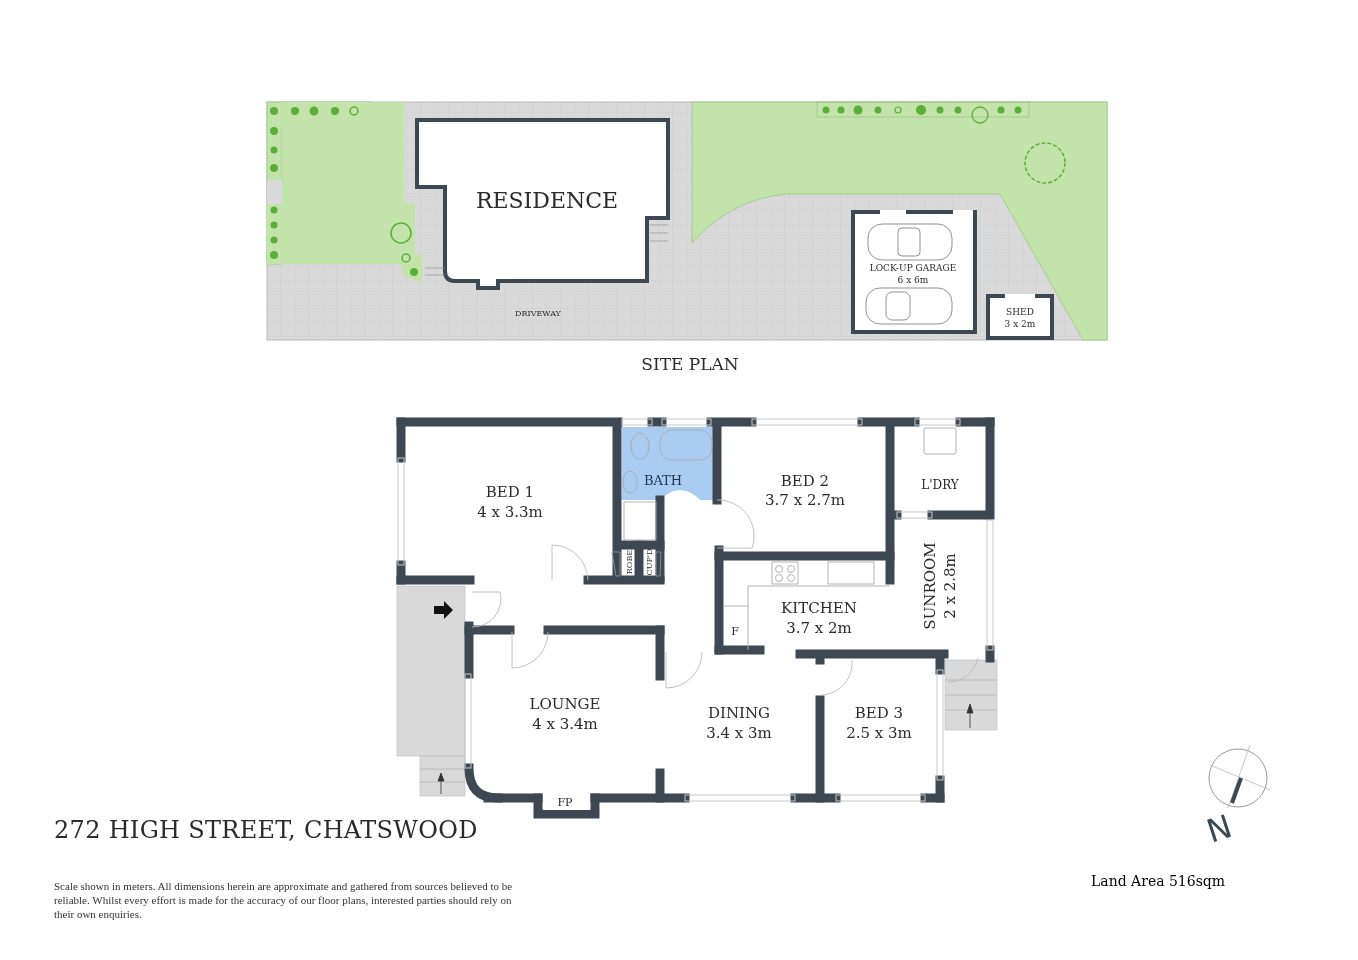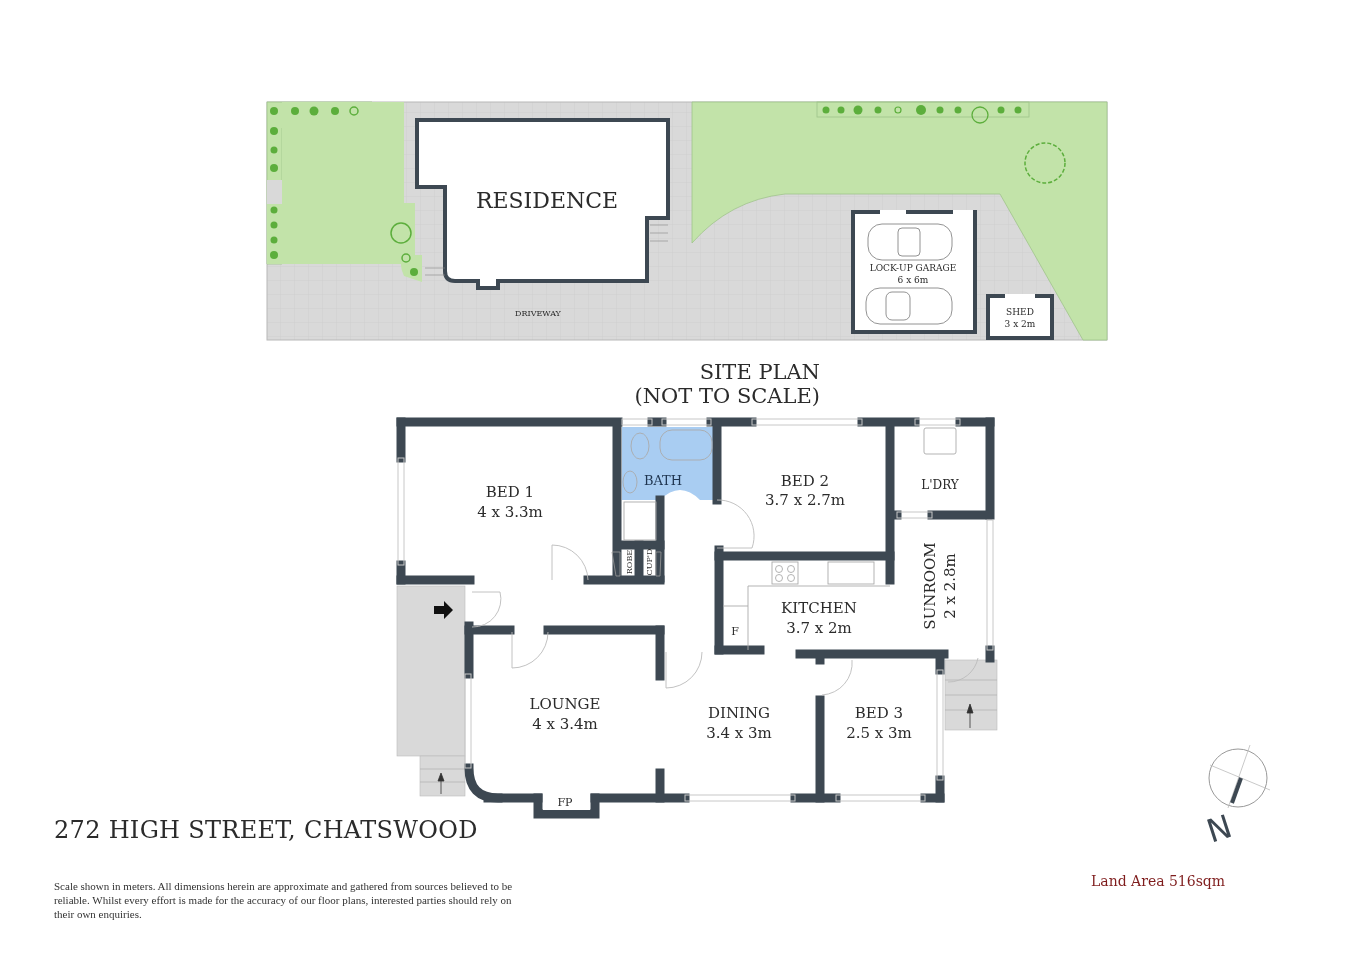--- a/index.html
+++ b/index.html
@@ -1,22 +1,22 @@
 <!DOCTYPE html>
 <html><head>
 <meta charset="utf-8">
 <style>
   html, body { margin:0; padding:0; background:#ffffff; }
   body { width:1358px; height:960px; position:relative; overflow:hidden; font-family:"DejaVu Serif", serif; color:#2b2b2b; }
   svg { position:absolute; left:0; top:0; }
   .lbl { font-family:"DejaVu Serif", serif; fill:#2b2b2b; }
   .footer-title { position:absolute; left:54px; top:816px; font-size:24px; letter-spacing:0.3px; color:#2b2b2b; font-family:"DejaVu Serif", serif; }
   .disclaimer { position:absolute; left:54px; top:879px; width:480px; font-size:11px; line-height:14px; color:#333; font-family:Liberation Serif, serif; }
-  .land-area { position:absolute; left:1091px; top:873px; font-size:14px; color:#7f1d1d; font-family:"DejaVu Serif", serif; }
-  .site-caption { position:absolute; left:560px; top:360px; width:260px; text-align:right; font-size:21px; line-height:24px; color:#2b2b2b; font-family:"DejaVu Serif", serif; }
+  .land-area { position:absolute; left:1091px; top:873px; font-size:14px; color:#000000; font-family:"DejaVu Serif", serif; }
+  .site-caption { position:absolute; left:560px; top:352px; width:260px; text-align:center; font-size:17px; line-height:24px; color:#2b2b2b; font-family:"DejaVu Serif", serif; }
 </style>
 </head>
 <body>
 
 <svg width="1358" height="960" viewBox="0 0 1358 960">
   <defs>
     <pattern id="grid" width="14" height="14" patternUnits="userSpaceOnUse">
       <rect width="14" height="14" fill="#d9d9d9"></rect>
       <path d="M14 0 L0 0 0 14" fill="none" stroke="#cacaca" stroke-width="0.6"></path>
     </pattern>
@@ -255,18 +255,17 @@
     <circle cx="1238" cy="778" r="29" fill="none" stroke="#999" stroke-width="1"></circle>
     <line x1="1210" y1="765" x2="1270" y2="790" stroke="#bbb" stroke-width="0.8"></line>
     <line x1="1250" y1="745" x2="1228" y2="808" stroke="#bbb" stroke-width="0.8"></line>
     <line x1="1241" y1="778" x2="1232" y2="803" stroke="#3d4852" stroke-width="4"></line>
     <text x="1219" y="840" font-size="32" fill="#3d4852" font-family="DejaVu Sans, sans-serif" transform="rotate(-18 1219 828)" text-anchor="middle">N</text>
   </g>
 </svg>
 
 <div class="site-caption">
   <div>SITE PLAN</div>
-  <div>(NOT TO SCALE)</div>
 </div>
 
 <div class="footer-title">272 HIGH STREET, CHATSWOOD</div>
 <div class="disclaimer">Scale shown in meters. All dimensions herein are approximate and gathered from sources believed to be  reliable. Whilst every effort is made for the accuracy of our floor plans, interested parties should rely on their own enquiries.</div>
 <div class="land-area">Land Area 516sqm</div>
 
 </body></html>

